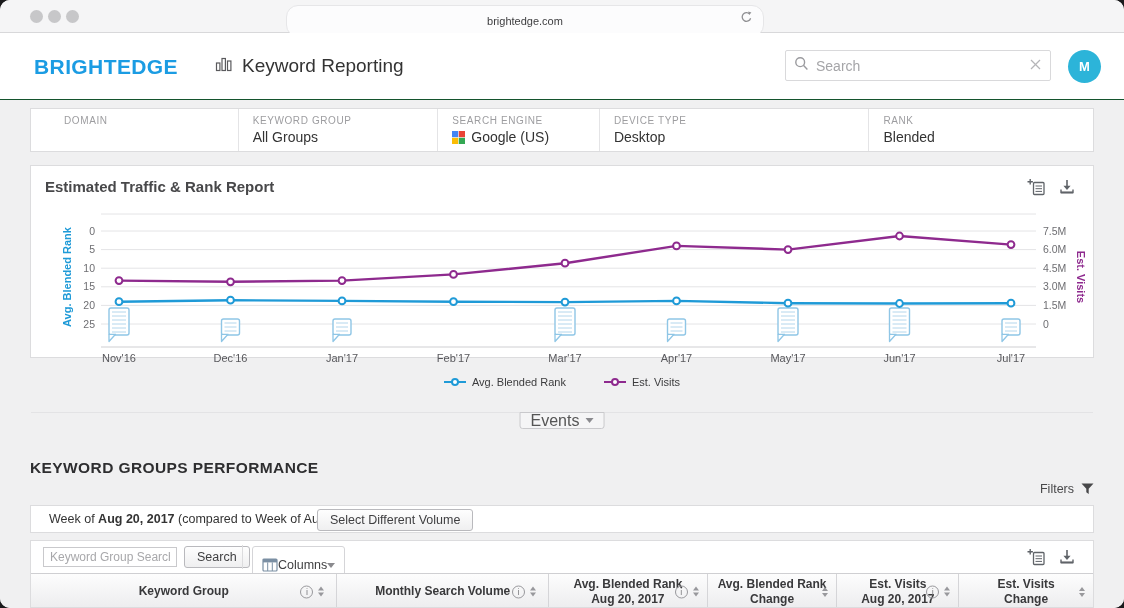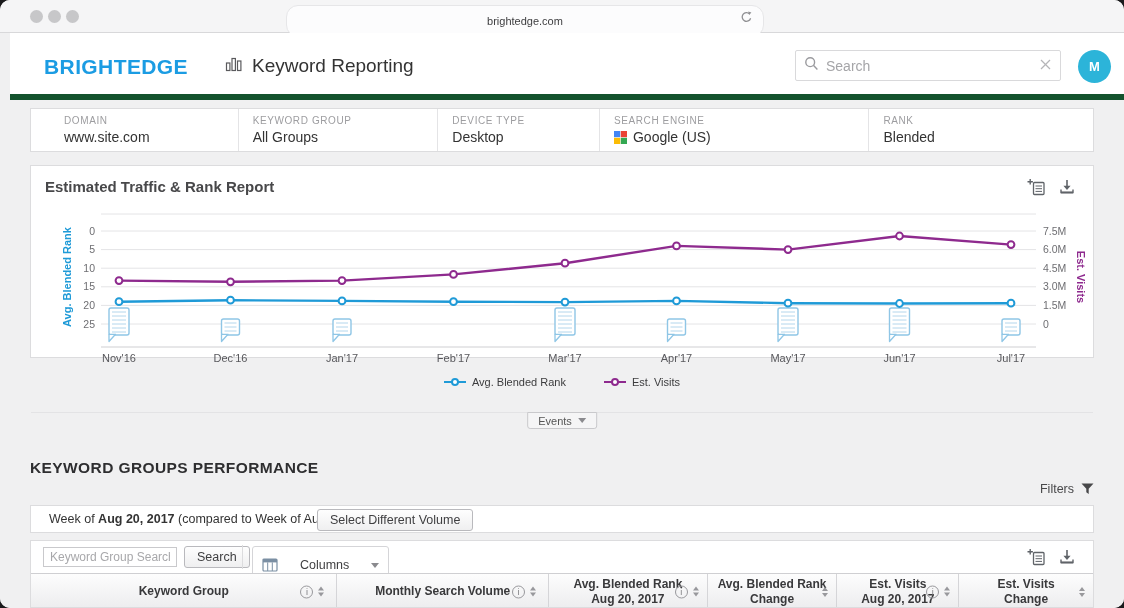--- a/index.html
+++ b/index.html
@@ -6,21 +6,21 @@
   body { background:#1a1a1c; font-family:"Liberation Sans","DejaVu Sans",sans-serif; }
   .window { position:relative; width:1124px; height:608px; border-radius:10px; overflow:hidden; background:#f0f0f1; }
 
   
   .browser-bar { position:absolute; top:0; left:0; right:0; height:33px; background:#f5f5f6; border-bottom:1px solid #d8d8da; }
   .traffic { position:absolute; top:10px; width:13px; height:13px; border-radius:50%; background:#c7c7c9; }
   .addr { position:absolute; left:286px; top:5px; width:478px; height:32px; background:#fcfcfd; border:1px solid #e6e6e8; border-radius:12px; display:flex; align-items:center; justify-content:center; font-size:11px; color:#3d3d3f; }
   .addr .reload { position:absolute; right:9px; top:4px; }
 
   
-  .app-header { position:absolute; top:33px; left:10px; right:0; height:67px; background:#fff; border-bottom:6px solid #14532d; }
+  .app-header { position:absolute; top:33px; left:0; right:0; height:67px; background:#fff; border-bottom:1px solid #14532d; }
   .brand { position:absolute; left:34px; top:22px; font-size:21px; font-weight:bold; letter-spacing:.4px; color:#1b9ce3; }
   .title-group { position:absolute; left:214px; top:21px; display:flex; align-items:center; gap:9px; }
   .page-title { font-size:19px; color:#333; }
   .gsearch { position:absolute; left:785px; top:17px; width:266px; height:31px; background:#fff; border:1px solid #d9d9db; border-radius:2px; display:flex; align-items:center; padding:0 8px; gap:7px; }
   .gsearch input { flex:1; border:none; outline:none; font-size:14px; color:#444; background:transparent; font-family:inherit; }
   .gsearch input::placeholder { color:#a5a5a8; }
   .avatar { position:absolute; left:1068px; top:17px; width:33px; height:33px; border-radius:50%; background:#2cb4d9; color:#fff; font-size:13px; font-weight:bold; display:flex; align-items:center; justify-content:center; }
 
   
   .page { position:absolute; top:100px; left:0; right:0; bottom:0; background:#f0f0f1; }
@@ -40,42 +40,42 @@
   .chart-panel { top:65px; height:193px; }
   .panel-head { position:absolute; top:0; left:0; right:0; height:42px; }
   .chart-title { position:absolute; left:14px; top:12px; font-size:15px; font-weight:bold; color:#48484a; }
   .panel-actions { position:absolute; right:17px; top:12px; display:flex; gap:12px; }
   .icon-btn { background:none; border:none; cursor:pointer; padding:0; line-height:0; }
   svg text { font-family:"Liberation Sans","DejaVu Sans",sans-serif; }
   .chart-svg { position:absolute; top:45px; left:0; }
   .legend { position:absolute; top:210px; left:0; right:0; display:flex; justify-content:center; gap:38px; }
   .legend-item { display:flex; align-items:center; gap:6px; font-size:11px; color:#3c3c3e; cursor:pointer; }
   .events-divider { position:absolute; left:0; right:0; top:246px; border-top:1px solid #e3e3e5; }
-  .events-tab { position:absolute; top:246px; left:50%; transform:translateX(-50%); height:17px; padding:0 10px; background:#f5f5f6; border:1px solid #c9c9cc; border-radius:0 0 3px 3px; font-size:11px; color:#555; font-family:inherit; display:flex; align-items:center; gap:6px; cursor:pointer; }
+  .events-tab { position:absolute; top:246px; left:50%; transform:translateX(-50%); height:17px; padding:0 10px; background:#f5f5f6; border:1px solid #c9c9cc; border-radius:0 0 3px 3px; font-size:16px; color:#555; font-family:inherit; display:flex; align-items:center; gap:6px; cursor:pointer; }
   .caret-down { width:0; height:0; border-left:4px solid transparent; border-right:4px solid transparent; border-top:5px solid #8a8a8e; }
 
   
   .section-title { position:absolute; left:30px; top:359px; font-size:15.5px; font-weight:bold; letter-spacing:.4px; color:#2e2e30; }
   .filters-btn { position:absolute; right:30px; top:382px; display:flex; align-items:center; gap:7px; font-size:12.5px; color:#48484a; background:none; border:none; cursor:pointer; font-family:inherit; }
 
   
   .week-bar { top:405px; height:28px; font-size:12.5px; color:#333; }
   .week-text { position:absolute; left:18px; top:0; line-height:27px; }
   .keep-space { white-space:pre; }
   .btn { background:linear-gradient(#fefefe,#efeff0); border:1px solid #b9b9bd; border-radius:3px; font-size:12.5px; color:#3f3f41; font-family:inherit; cursor:pointer; }
   .select-periods { position:absolute; left:286px; top:3px; height:22px; padding:0 12px; }
 
   
   .table-panel { top:440px; height:68px; overflow:hidden; }
   .table-toolbar { position:absolute; top:0; left:0; right:0; height:32px; }
   .kg-search { position:absolute; left:12px; top:6px; width:134px; height:20px; border:1px solid #c9c9cc; padding:0 6px; font-size:12px; color:#444; font-family:inherit; outline:none; }
   .kg-search::placeholder { color:#a8a8ab; }
   .search-btn { position:absolute; left:153px; top:5px; height:22px; padding:0 12px; }
   .tb-divider { position:absolute; left:211px; top:4px; height:24px; border-left:1px solid #dcdcde; }
-  .columns-btn { position:absolute; left:221px; top:5px; height:38px; padding:0 9px; display:flex; align-items:center; gap:22px; background:#fff; border:1px solid #d5d5d8; border-radius:3px; font-size:12.5px; color:#3f3f41; font-family:inherit; cursor:pointer; }
+  .columns-btn { position:absolute; left:221px; top:5px; height:38px; padding:0 9px; display:flex; align-items:center; gap:0; background:#fff; border:1px solid #d5d5d8; border-radius:3px; font-size:12.5px; color:#3f3f41; font-family:inherit; cursor:pointer; }
   .toolbar-actions { position:absolute; right:17px; top:7px; display:flex; gap:12px; }
 
   .table-header { position:absolute; top:32px; left:0; right:0; height:36px; display:flex; background:linear-gradient(#fdfdfd,#ececee); border-top:1px solid #cfcfd2; }
   .th { position:relative; border-left:1px solid #d5d5d8; display:flex; flex-direction:column; align-items:center; justify-content:center; cursor:pointer; }
   .th:first-child { border-left:none; }
   .th:nth-child(1){width:306px;} .th:nth-child(2){width:212px;} .th:nth-child(3){width:159px;}
   .th:nth-child(4){width:130px;} .th:nth-child(5){width:122px;} .th:nth-child(6){width:135px;}
   .th-line { font-size:12px; font-weight:bold; color:#39393b; line-height:15px; text-align:center; }
   .th-icons { position:absolute; right:8px; top:50%; transform:translateY(-50%); display:flex; align-items:center; gap:5px; }
   .th:nth-child(1) .th-icons, .th:nth-child(2) .th-icons { right:12px; }
@@ -132,46 +132,43 @@
       </span>
     </div>
     <div class="avatar">M</div>
   </div>
 
   <div class="page">
 
     <div class="panel filter-bar" id="filterBar">
         <div class="filter-cell">
           <div class="filter-label">DOMAIN</div>
-          <div class="filter-value">
-            <span>www.site.com</span>
-          </div>
         </div>
         <div class="filter-cell">
           <div class="filter-label">KEYWORD GROUP</div>
           <div class="filter-value">
             <span>All Groups</span>
-          </div>
-        </div>
-        <div class="filter-cell">
-          <div class="filter-label">DEVICE TYPE</div>
-          <div class="filter-value">
-            <span>Desktop</span>
           </div>
         </div>
         <div class="filter-cell">
           <div class="filter-label">SEARCH ENGINE</div>
           <div class="filter-value">
             <svg width="13" height="13" viewBox="0 0 13 13">
               <rect x="0" y="0" width="6.2" height="6.2" fill="#4285f4"></rect>
               <rect x="6.8" y="0" width="6.2" height="6.2" fill="#ea4335"></rect>
               <rect x="0" y="6.8" width="6.2" height="6.2" fill="#fbbc05"></rect>
               <rect x="6.8" y="6.8" width="6.2" height="6.2" fill="#34a853"></rect>
             </svg>
             <span>Google (US)</span>
+          </div>
+        </div>
+        <div class="filter-cell">
+          <div class="filter-label">DEVICE TYPE</div>
+          <div class="filter-value">
+            <span>Desktop</span>
           </div>
         </div>
         <div class="filter-cell">
           <div class="filter-label">RANK</div>
           <div class="filter-value">
             <span>Blended</span>
           </div>
         </div>
       </div>
 

